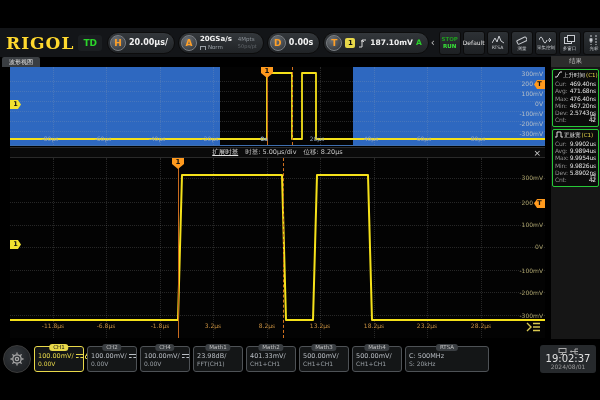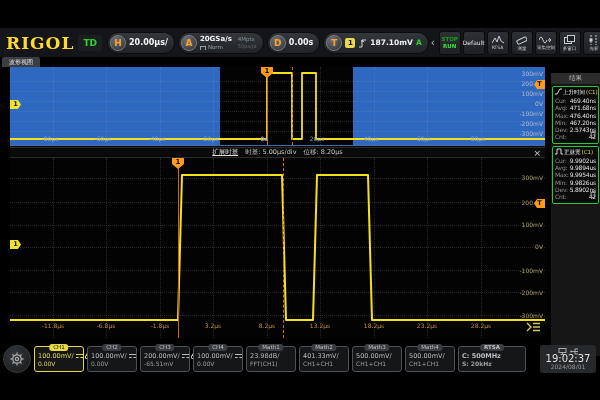--- a/index.html
+++ b/index.html
@@ -69,21 +69,21 @@
   #lower-win .tlab{top:165px;color:#c89040;}
   .tlab.hl{color:#ff9a1e;font-weight:bold;}
   .menu-ic{position:absolute;right:4px;bottom:6px;z-index:6;cursor:pointer;}
   
   .zoom-bar{position:absolute;left:10px;top:147px;width:535px;height:11px;background:#0a0a0a;
             border-top:1px solid #2a2a2a;border-bottom:1px solid #2a2a2a;display:flex;align-items:center;
             justify-content:center;gap:7px;font-size:6.5px;color:#c8c8c8;}
   .zoom-bar .t{color:#e0e0e0;text-decoration:underline;}
   .zoom-close{position:absolute;right:4px;top:0;font-size:9px;line-height:11px;color:#d0d0d0;cursor:pointer;}
   
-  .sidebar{position:absolute;left:551px;top:73px;width:49px;height:283px;background:#161616;}
+  .sidebar{position:absolute;left:551px;top:56px;width:49px;height:283px;background:#161616;}
   .sb-title{height:11px;background:#2c2c2c;color:#bdbdbd;font-size:6.5px;line-height:11px;text-align:center;}
   .card{margin:2px 1px;border:1px solid #27c837;border-radius:2px;background:#0b0b0b;
         padding:1px 2px 2px;position:relative;}
   .card-h{display:flex;align-items:center;gap:1px;font-size:5.5px;color:#ececec;line-height:7px;white-space:nowrap;}
   .card-h .src{color:#e8d84a;}
   .mrow{display:flex;justify-content:space-between;font-size:6px;line-height:7.3px;letter-spacing:-.2px;}
   .mrow .ml{color:#8f8f8f;}
   .mrow .mv{color:#e2e2e2;}
   .trash{position:absolute;right:2px;bottom:1px;}
   
@@ -93,21 +93,21 @@
             border:1px solid #3c3c3c;display:flex;align-items:center;justify-content:center;flex:none;cursor:pointer;}
   .chbox{width:50px;height:26px;border:1px solid #4e5256;border-radius:3px;background:#141617;
          position:relative;padding:5px 3px 1px;font-size:6.5px;color:#b9bec4;flex:none;cursor:pointer;}
   .chbox .pill{position:absolute;top:-3px;left:50%;transform:translateX(-50%);background:#3a3e42;
                color:#c0c0c0;font-size:5.5px;line-height:6.5px;padding:0 4px;border-radius:3px;white-space:nowrap;}
   .chbox .l1{display:flex;align-items:center;gap:2px;white-space:nowrap;line-height:8px;}
   .chbox .l2{font-size:6px;color:#9aa0a6;line-height:8px;white-space:nowrap;}
   .chbox.active{border-color:#e8d84a;}
   .chbox.active .l1,.chbox.active .l2{color:#e8d84a;}
   .chbox.active .pill{background:#e8d84a;color:#111;}
-  .chbox.wide{width:68px;font-weight:bold;}
+  .chbox.wide{width:84px;}
   .dc{position:relative;display:inline-block;width:7px;height:5px;flex:none;}
   .dc::before{content:"";position:absolute;left:0;right:0;top:0;border-top:1px solid currentColor;}
   .dc::after{content:"";position:absolute;left:0;right:0;top:3px;border-top:1px dashed currentColor;}
   .lk{position:relative;display:inline-block;width:5px;height:4px;border:1px solid currentColor;
       border-radius:1px;margin-top:2px;flex:none;}
   .lk::before{content:"";position:absolute;top:-3px;left:0;width:2px;height:2px;border:1px solid currentColor;
       border-bottom:none;border-radius:2px 2px 0 0;}
   .clock{margin-left:auto;margin-right:4px;width:56px;height:28px;background:#26292c;border-radius:3px;
          display:flex;flex-direction:column;align-items:center;justify-content:center;line-height:8px;}
   .clock .tm{font-size:10px;color:#e0e0e0;text-align:center;}
@@ -413,29 +413,20 @@
         </div>
         <div class="chbox">
           <span class="pill">CH2</span>
           <div class="l1">
             <span>100.00mV/</span>
             <span class="dc"></span>
           </div>
           <div class="l2">0.00V</div>
         </div>
         <div class="chbox">
-          <span class="pill">CH3</span>
-          <div class="l1">
-            <span>200.00mV/</span>
-            <span class="dc"></span>
-            <span class="lk"></span>
-          </div>
-          <div class="l2">-65.51mV</div>
-        </div>
-        <div class="chbox">
           <span class="pill">CH4</span>
           <div class="l1">
             <span>100.00mV/</span>
             <span class="dc"></span>
           </div>
           <div class="l2">0.00V</div>
         </div>
         <div class="chbox">
           <span class="pill">Math1</span>
           <div class="l1">

